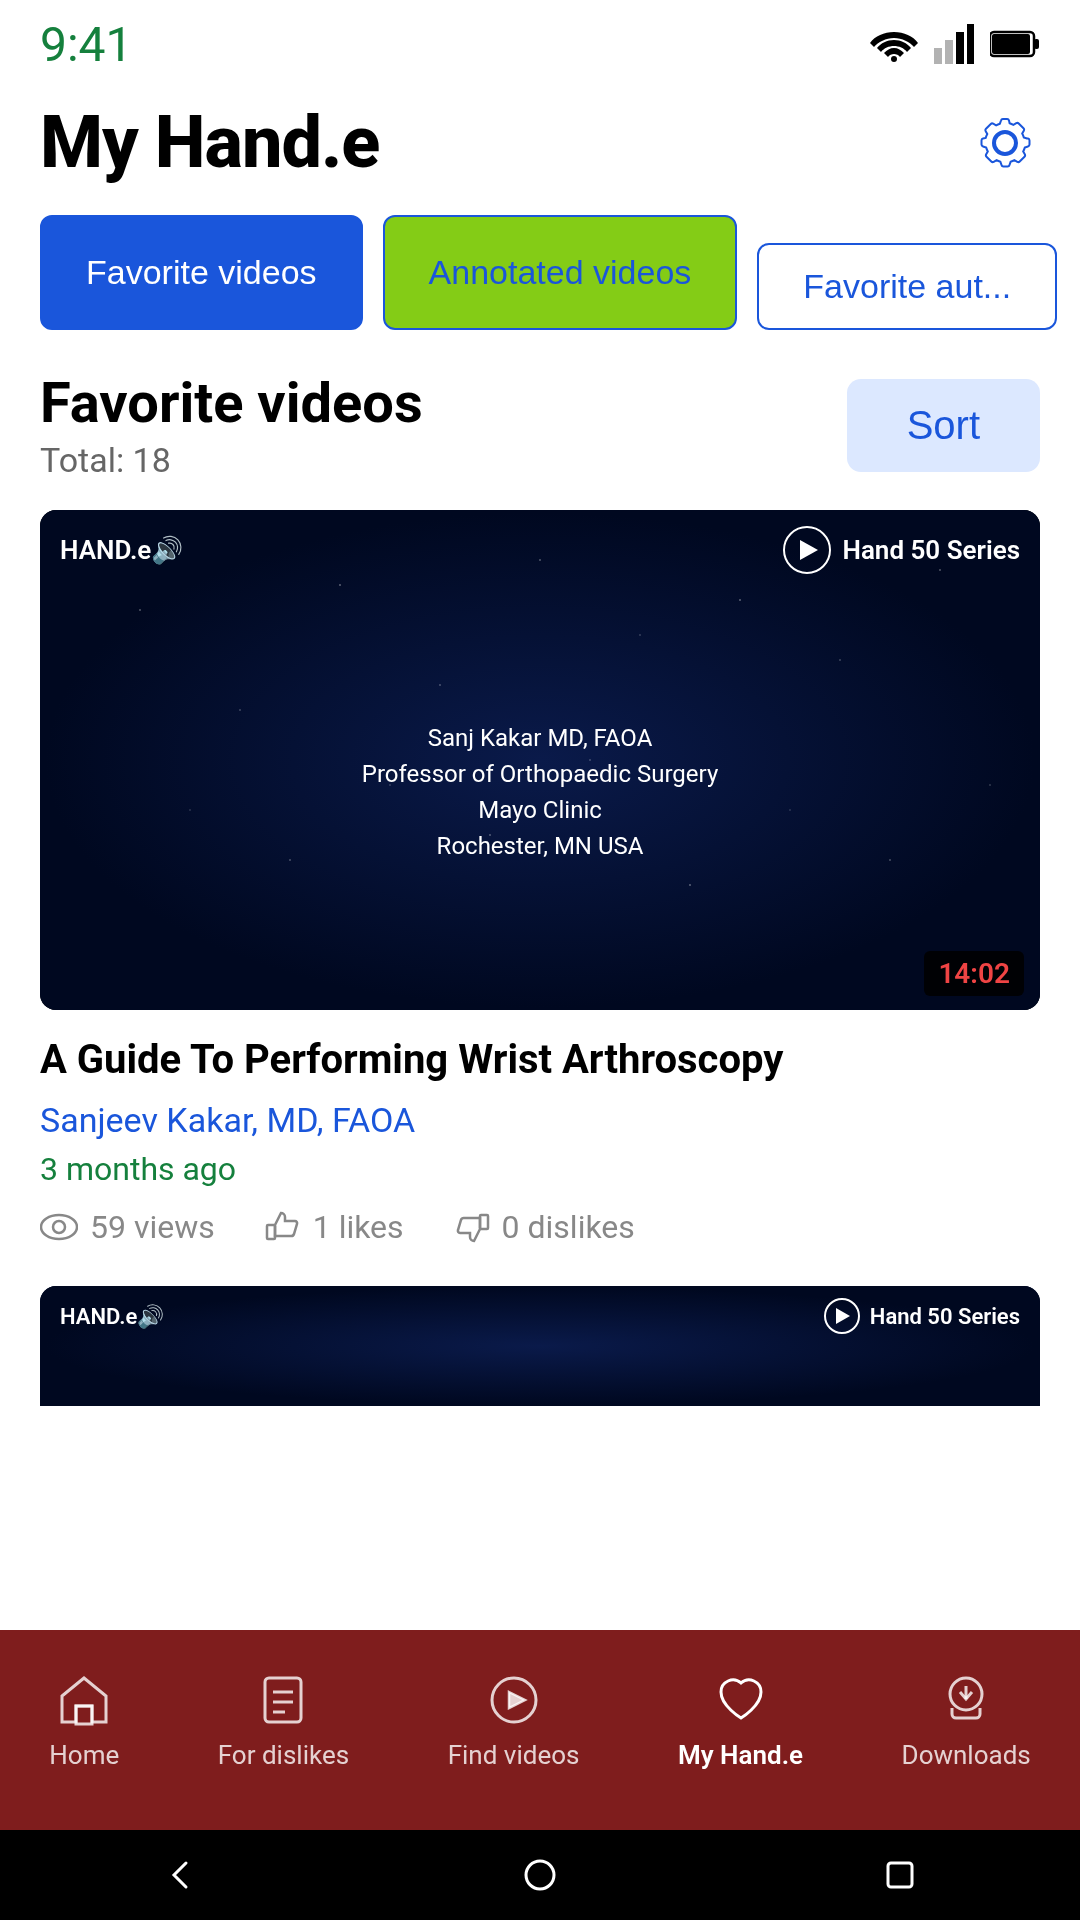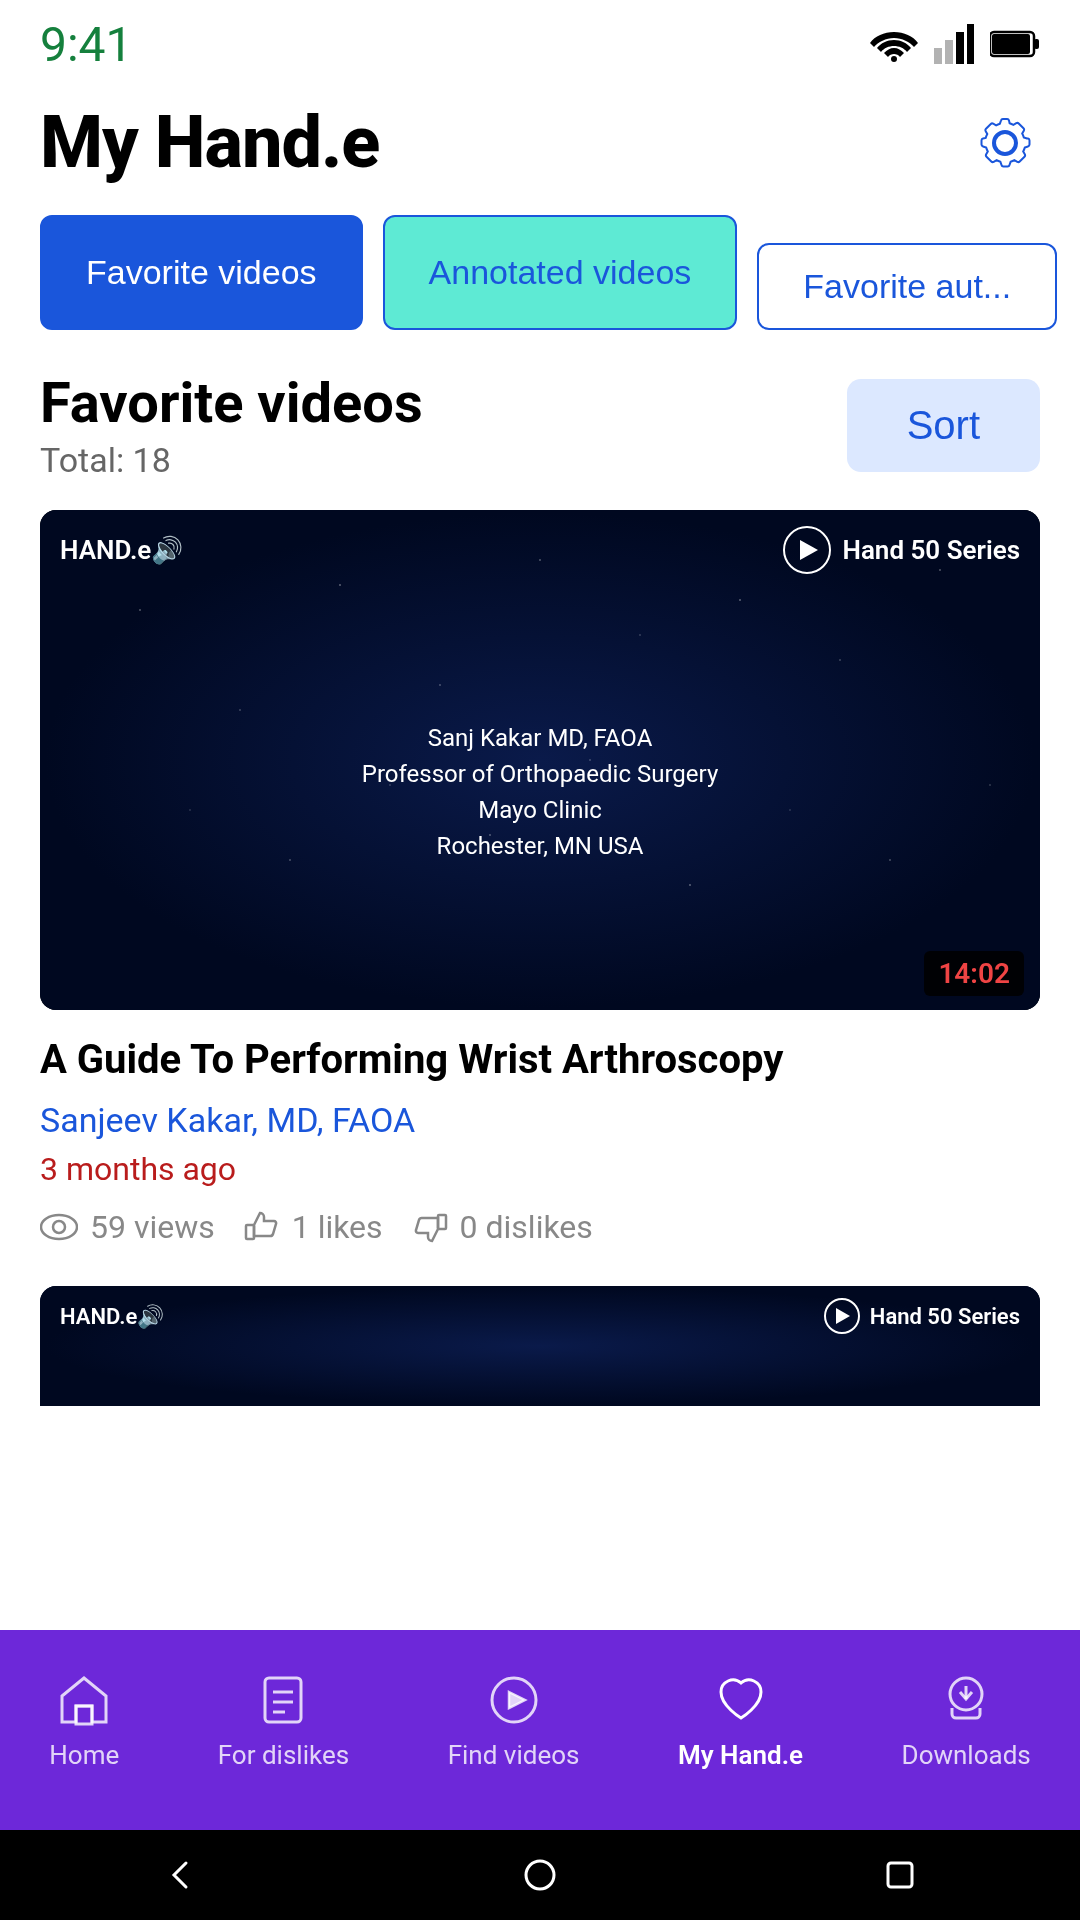--- a/index.html
+++ b/index.html
@@ -74,21 +74,21 @@
       border: 2px solid #1a56db;
     }
 
     .tab-btn.active {
       background: #1a56db;
       color: #fff;
       border-color: #1a56db;
     }
 
     .tab-btn.inactive {
-      background: #5eead4;
+      background: #84cc16;
       color: #1a56db;
       border-color: #1a56db;
       text-align: center;
     }
 
     .tab-btn.partial {
       background: #fff;
       color: #1a56db;
       border-color: #1a56db;
       margin-top: 28px;
@@ -267,27 +267,27 @@
 
     .video-author {
       font-size: 34px;
       color: #1a56db;
       margin-bottom: 10px;
       cursor: pointer;
     }
 
     .video-date {
       font-size: 32px;
-      color: #b91c1c;
+      color: #15803d;
       margin-bottom: 20px;
     }
 
     .video-stats {
       display: flex;
-      gap: 29px;
+      gap: 50px;
       align-items: flex-end;
     }
 
     .stat-item {
       display: flex;
       align-items: center;
       gap: 12px;
       color: #888;
       font-size: 32px;
     }
@@ -307,21 +307,21 @@
       background: #000c2d;
     }
 
     
     .bottom-nav {
       position: absolute;
       bottom: 0;
       left: 0;
       right: 0;
       height: 200px;
-      background: #6d28d9;
+      background: #7f1d1d;
       display: flex;
       align-items: center;
       justify-content: space-around;
       padding-bottom: 20px;
     }
 
     .nav-item {
       display: flex;
       flex-direction: column;
       align-items: center;

